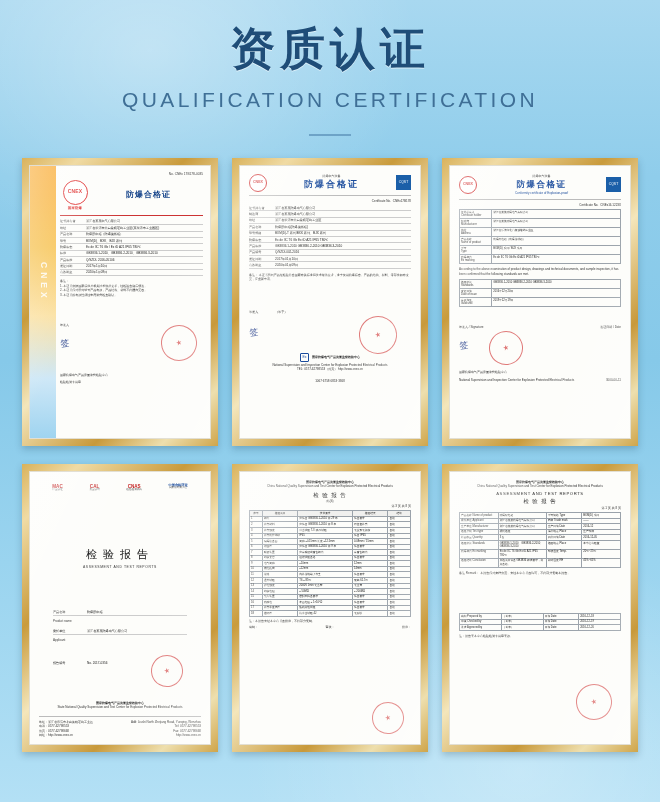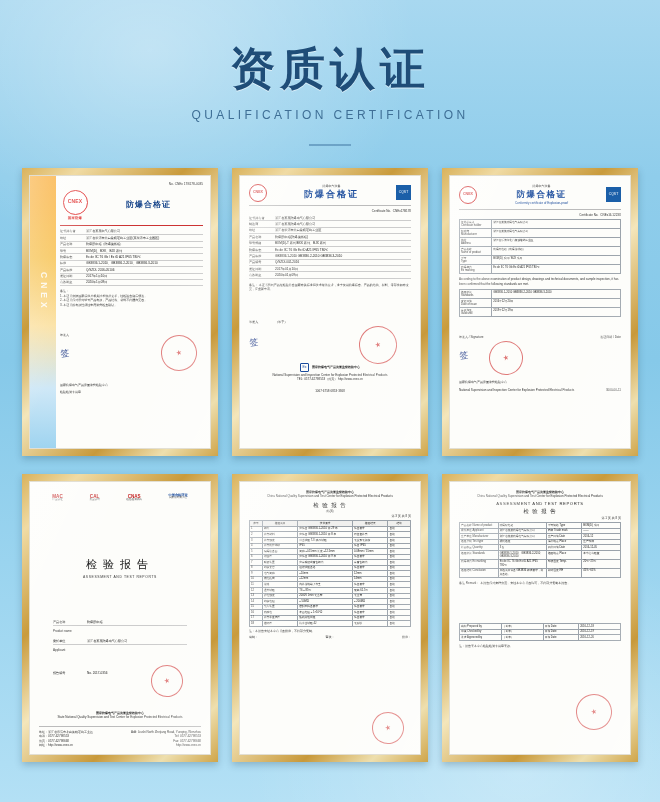--- a/index.html
+++ b/index.html
@@ -37,36 +37,36 @@
     bottom: -200px;
     width: 560px;
     height: 460px;
     background: radial-gradient(ellipse at center, rgba(255,255,255,0.28) 0%, rgba(255,255,255,0) 70%);
     pointer-events: none;
   }
 
   
   .header {
     position: relative;
-    padding-top: 44px;
+    padding-top: 24px;
     text-align: center;
     z-index: 3;
   }
   .title-cn {
     font-family: "Liberation Serif", serif;
     font-size: 45px;
     letter-spacing: 5px;
     font-weight: bold;
     color: #1f4d78;
     text-shadow: 0 1px 0 rgba(255,255,255,0.55);
     line-height: 1.15;
   }
   .title-en {
     margin-top: 12px;
-    font-size: 12px;
+    font-size: 21px;
     letter-spacing: 3.4px;
     color: #3f6f96;
   }
   .divider {
     margin: 22px auto 0;
     width: 42px;
     height: 2px;
     background: #5d93ba;
     opacity: 0.75;
   }

